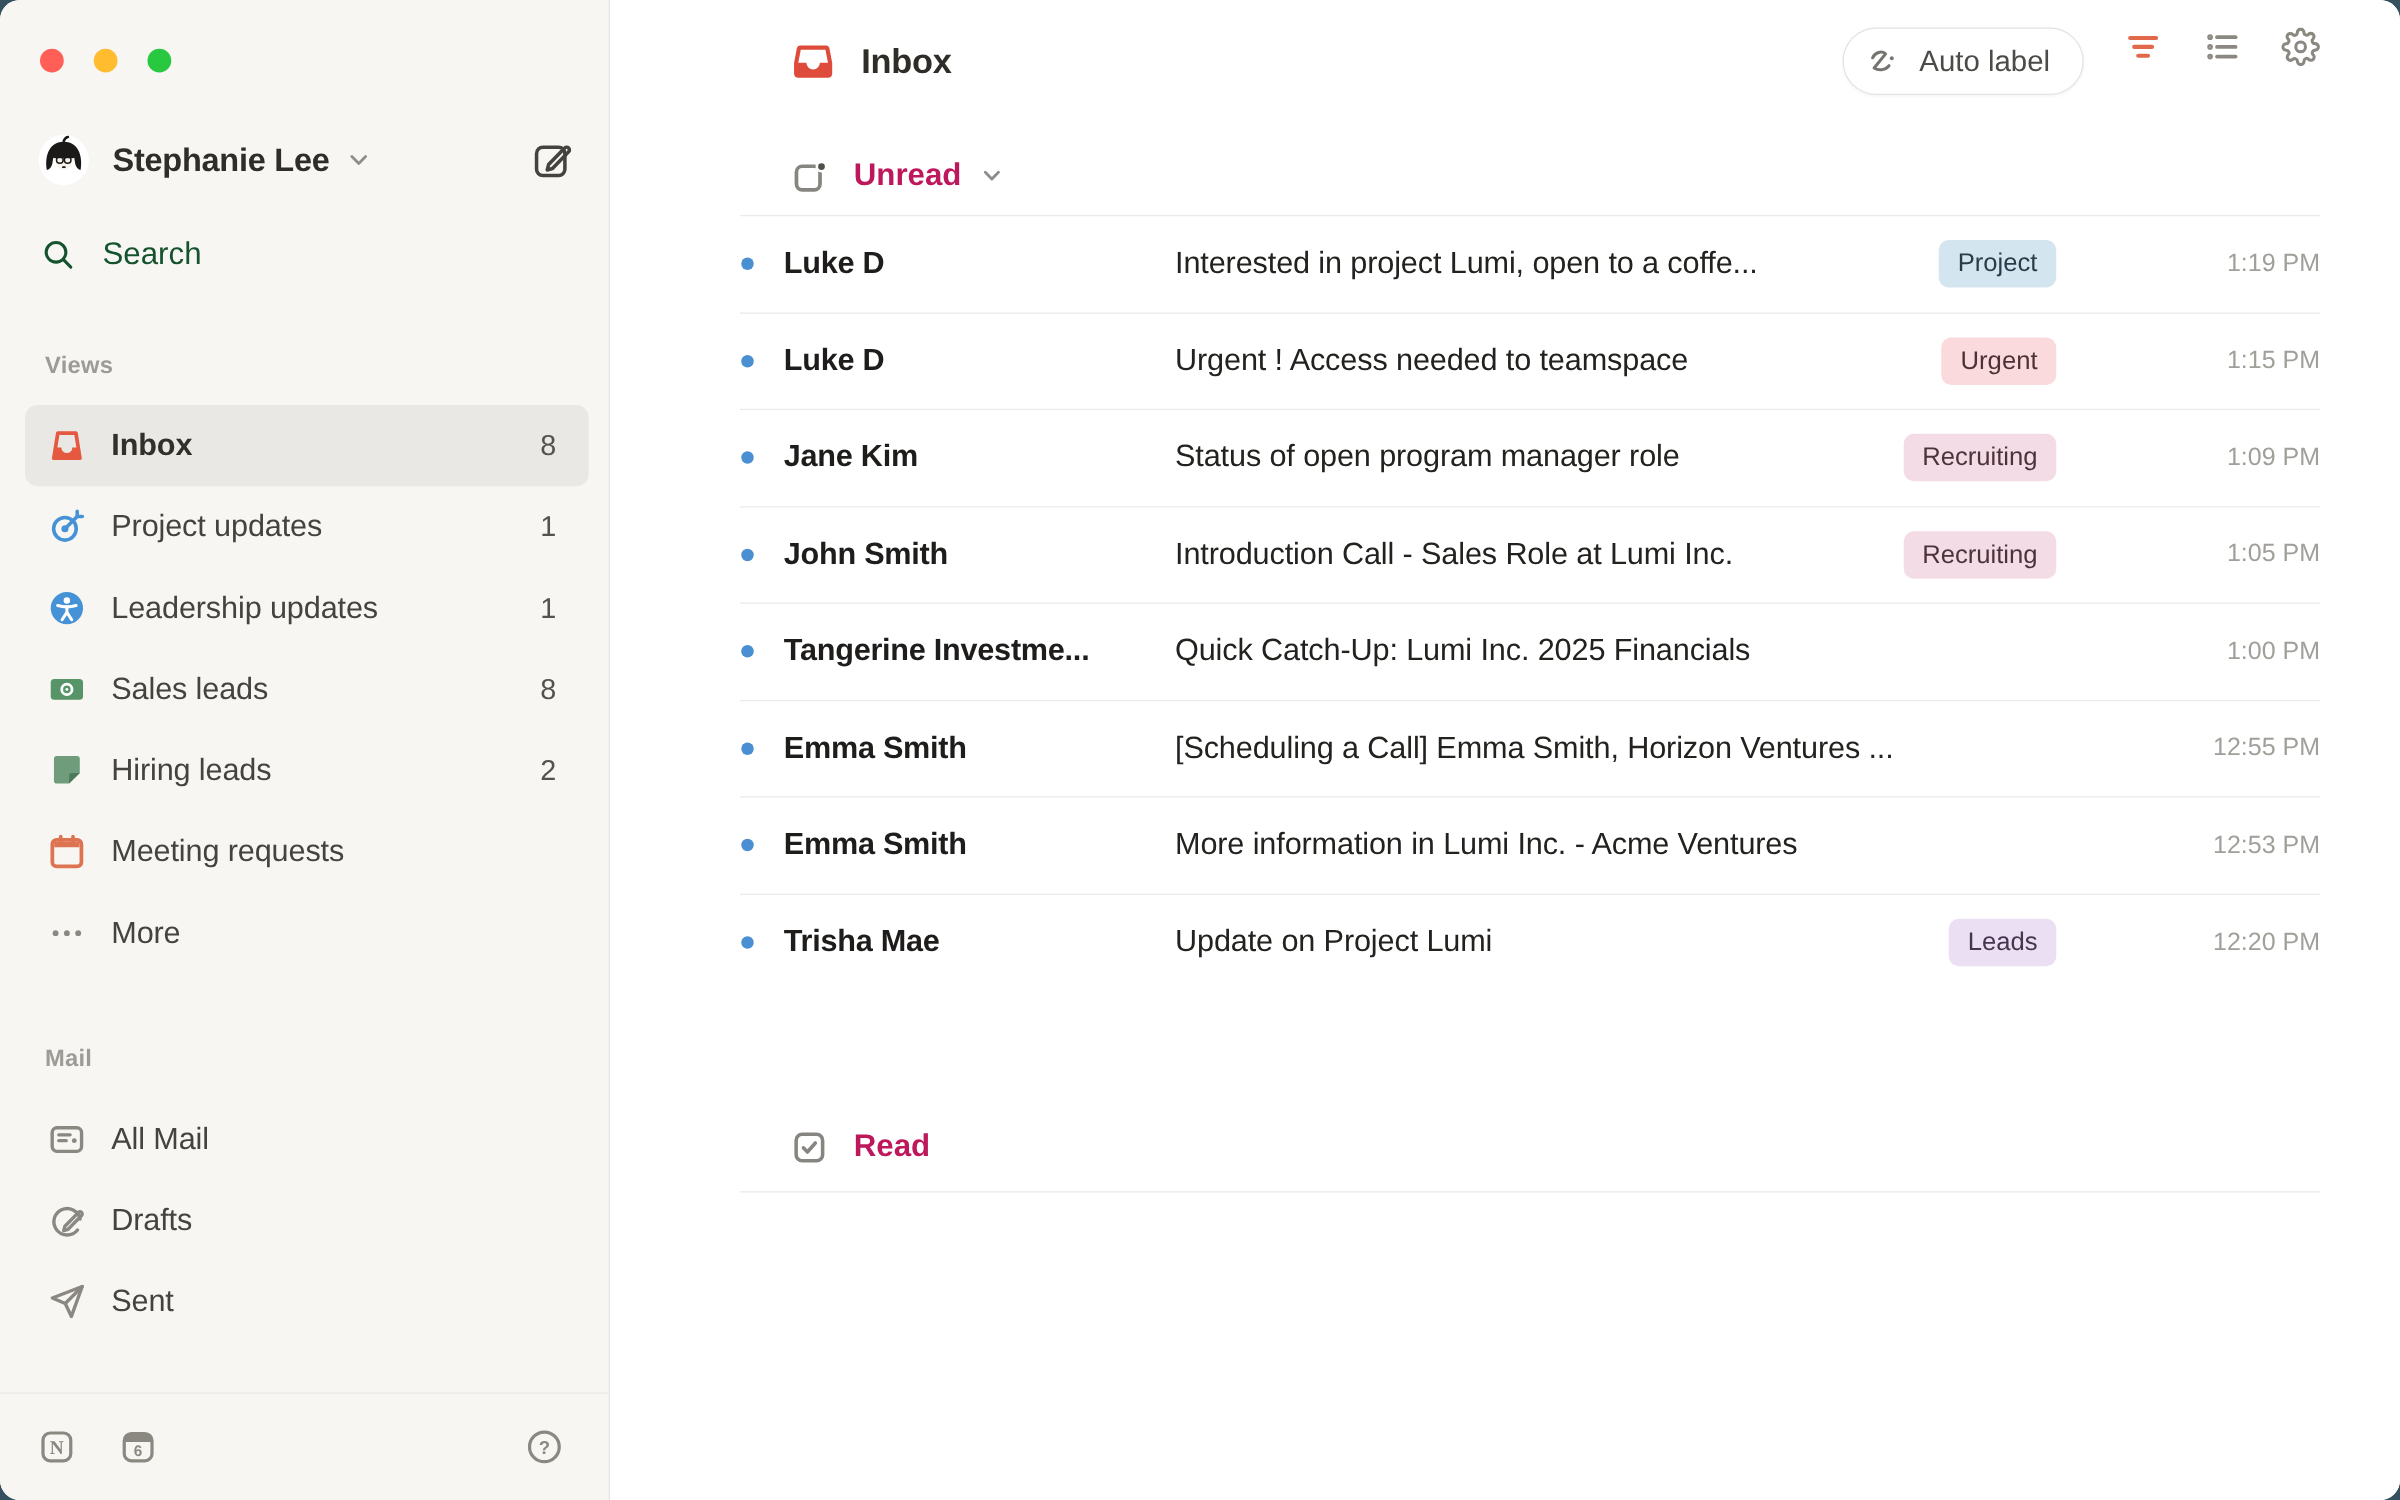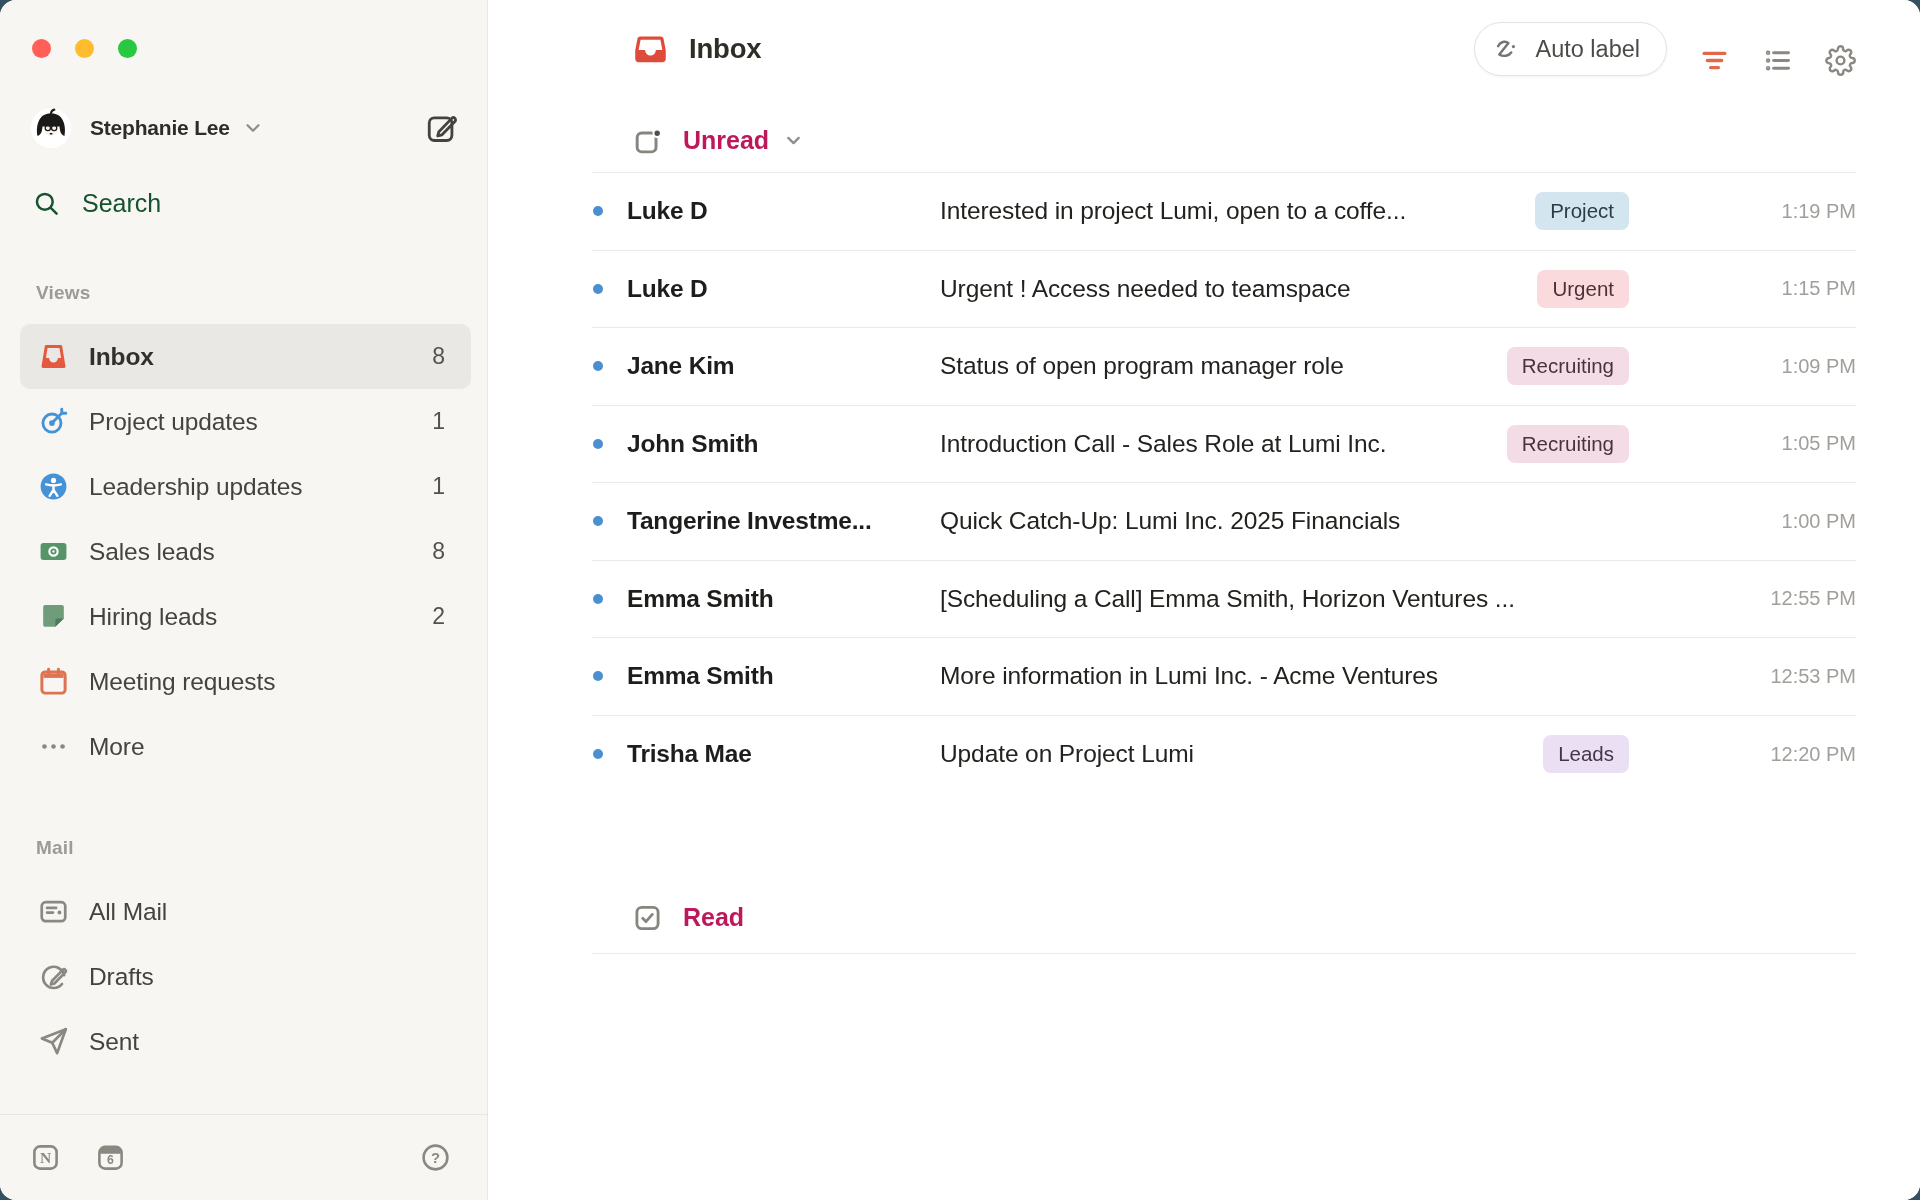--- a/index.html
+++ b/index.html
@@ -25,21 +25,21 @@
     position:relative;
   }
   .traffic { display:flex; gap:24px; padding:39px 0 0 32px; }
   .traffic .dot { width:19px; height:19px; border-radius:50%; }
   .dot-red   { background:#ff5f57; }
   .dot-yellow{ background:#febc2e; }
   .dot-green { background:#28c840; }
 
   .user-row { margin:49px 28px 0 30px; display:flex; align-items:center; }
   .avatar { width:42px; height:42px; flex:none; }
-  .user-name { margin-left:18px; font-size:21px; font-weight:600; color:#2f2d29; letter-spacing:-0.2px; }
+  .user-name { margin-left:18px; font-size:26px; font-weight:600; color:#2f2d29; letter-spacing:-0.2px; }
   .user-chevron { margin-left:12px; width:22px; height:22px; color:#8f8d88; }
   .compose { margin-left:auto; width:34px; height:34px; color:#45433e; cursor:pointer; }
 
   .search-row { margin:40px 28px 0 33px; display:flex; align-items:center; gap:22px; color:#14532d; }
   .search-row .s-icon { width:27px; height:27px; }
   .search-row .s-text { font-size:25px; }
 
   .side-label { margin:64px 0 0 36px; font-size:19px; font-weight:600; color:#9d9b96; letter-spacing:0.2px; }
   .side-label.mail { margin-top:58px; }
 
@@ -65,21 +65,21 @@
   }
   .side-footer .f-icon { width:31px; height:31px; cursor:pointer; }
   .side-footer .help { margin-left:auto; }
 
   
   .main { flex:1; padding:0 64px 0 104px; background:#ffffff; }
   .main-header { height:98px; display:flex; align-items:center; }
   .title-group { display:flex; align-items:center; gap:20px; margin-left:40px; }
   .title-icon { width:37px; height:37px; }
   .page-title { font-size:27.5px; font-weight:600; color:#2f2d28; letter-spacing:-0.2px; }
-  .header-actions { margin-left:auto; display:flex; align-items:flex-end; gap:32px; }
+  .header-actions { margin-left:auto; display:flex; align-items:flex-start; gap:32px; }
   .pill {
     height:54px; border-radius:27px;
     border:1px solid #e5e3df; background:#fff;
     display:flex; align-items:center; gap:13px;
     padding:0 26px 0 18px;
     box-shadow:0 1px 3px rgba(15,15,15,0.05);
     cursor:pointer;
   }
   .pill-icon { width:29px; height:29px; color:#76746e; }
   .pill-text { font-size:23.5px; font-weight:500; color:#4c4b47; }
@@ -91,21 +91,21 @@
   .section-icon { width:31px; height:31px; color:#87857f; }
   .section-text { margin-left:20px; font-size:25px; font-weight:600; color:#be185d; }
   .section-chevron { margin-left:14px; width:21px; height:21px; color:#8f8d88; }
 
   .email-list { border-top:1px solid #eceae7; }
   .email-row { height:77.5px; display:flex; align-items:center; border-bottom:1px solid #eceae7; cursor:pointer; }
   .email-row:last-child { border-bottom:none; }
   .row-dot { width:10px; height:10px; border-radius:50%; background:#4a8fd1; margin:0 24px 0 1px; flex:none; }
   .row-sender { width:313px; flex:none; font-size:24.5px; font-weight:700; color:#1e1d1b; white-space:nowrap; overflow:hidden; letter-spacing:-0.2px; }
   .row-subject { flex:1; font-size:24.5px; color:#23221f; white-space:nowrap; overflow:hidden; text-overflow:ellipsis; margin-right:24px; letter-spacing:-0.1px; }
-  .row-tag { flex:none; height:38px; border-radius:8px; padding:0 15px; display:flex; align-items:center; font-size:20.5px; font-weight:500; margin-right:52px; }
+  .row-tag { flex:none; height:38px; border-radius:8px; padding:0 15px; display:flex; align-items:center; font-size:20.5px; font-weight:500; margin-right:36px; }
   .row-time { width:175px; flex:none; text-align:right; font-size:20px; color:#a19f9a; }
 
   .read-row { margin-top:92px; }
   .read-divider { border-bottom:1px solid #eceae7; margin-top:4px; }
 
   svg { display:block; }
 </style>
 </head>
 <body>
 

